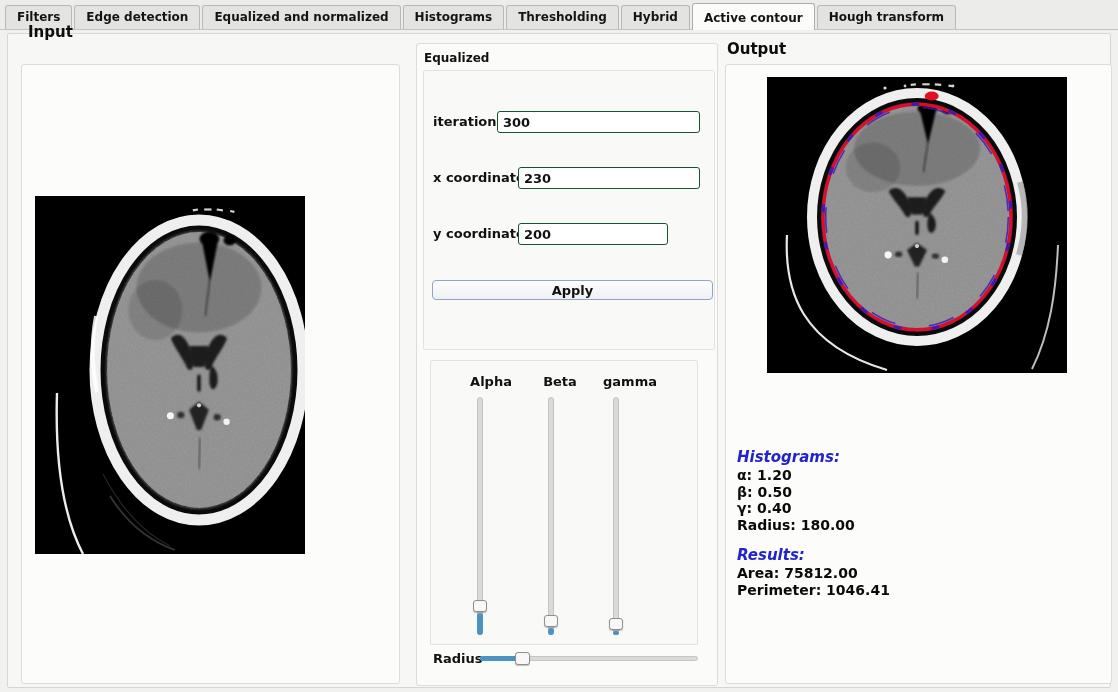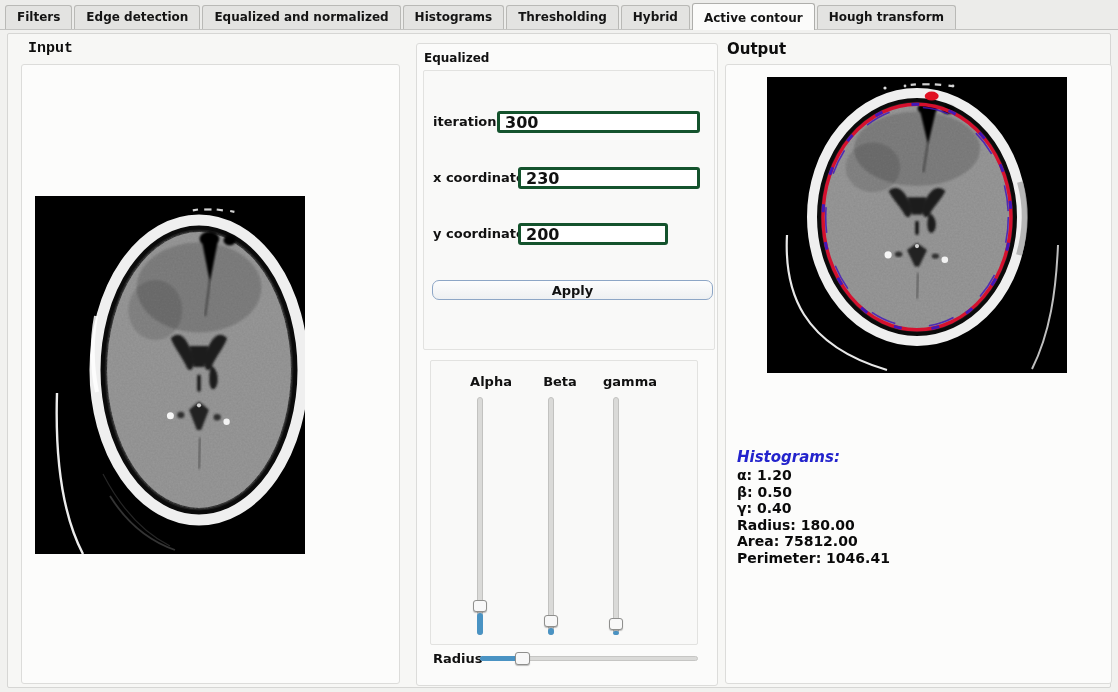--- a/index.html
+++ b/index.html
@@ -36,23 +36,23 @@
   }
   .subbox{
     position:absolute;background:#f9f9f8;border:1px solid #e2e2e0;border-radius:2px;
     box-sizing:border-box;
   }
   .grouplabel{position:absolute;font-size:12px;font-weight:bold;color:#111;}
   
   .fieldlabel{position:absolute;font-size:13px;font-weight:bold;color:#111;line-height:22px;}
   .textinput{
     position:absolute;box-sizing:border-box;height:22px;
-    background:#ffffff;border:3px solid #14532d;border-radius:3px;
+    background:#ffffff;border:1px solid #14532d;border-radius:3px;
     font-family:"DejaVu Sans","Liberation Sans",sans-serif;
-    font-size:16px;font-weight:bold;color:#111;padding:0 5px;outline:none;
+    font-size:13px;font-weight:bold;color:#111;padding:0 5px;outline:none;
   }
   .applybtn{
     position:absolute;box-sizing:border-box;height:20px;
     background:linear-gradient(#fdfdfd,#eef0f2);
     border:1px solid #8da6c6;border-radius:4px;
     font-family:"DejaVu Sans","Liberation Sans",sans-serif;
     font-size:13px;font-weight:bold;color:#111;cursor:pointer;padding:0;
   }
   
   .vlabel{position:absolute;top:374px;font-size:13px;font-weight:bold;color:#111;transform:translateX(-50%);}
@@ -92,21 +92,21 @@
   <div class="tab">Equalized and normalized</div>
   <div class="tab">Histograms</div>
   <div class="tab">Thresholding</div>
   <div class="tab">Hybrid</div>
   <div class="tab active">Active contour</div>
   <div class="tab">Hough transform</div>
 </div>
 
 <div class="frame"></div>
 
-<div class="panel-title" style="left:28px;top:40px;font-family:Liberation Mono, monospace;">Input</div>
+<div class="panel-title" style="left:28px;top:23px;">Input</div>
 <div class="panel" style="left:21px;top:64px;width:379px;height:620px;"></div>
 <div class="img-holder" style="left:35px;top:196px;" id="input-image"><svg width="270" height="358" viewBox="0 0 270 358" xmlns="http://www.w3.org/2000/svg">
   <defs>
     <filter id="ga" x="-10%" y="-10%" width="120%" height="120%">
       <feTurbulence type="fractalNoise" baseFrequency="0.55" numOctaves="2" seed="8" result="n"></feTurbulence>
       <feColorMatrix in="n" type="matrix" values="0 0 0 0 0.45  0 0 0 0 0.45  0 0 0 0 0.45  0 0 0 0.7 0" result="gn"></feColorMatrix>
       <feComposite in="gn" in2="SourceAlpha" operator="in"></feComposite>
     </filter>
     <filter id="ba" x="-20%" y="-20%" width="140%" height="140%">
           <feGaussianBlur stdDeviation="1.1"></feGaussianBlur>
@@ -157,21 +157,21 @@
 
 <div class="fieldlabel" style="left:433px;top:111px;">iterations</div>
 <input class="textinput" style="left: 497px; top: 111px; width: 203px;" value="300">
 
 <div class="fieldlabel" style="left:433px;top:167px;">x coordinates</div>
 <input class="textinput" style="left: 518px; top: 167px; width: 182px;" value="230">
 
 <div class="fieldlabel" style="left:433px;top:223px;">y coordinates</div>
 <input class="textinput" style="left: 518px; top: 223px; width: 150px;" value="200">
 
-<button class="applybtn" style="left:432px;top:280px;width:281px;border-radius:7px;">Apply</button>
+<button class="applybtn" style="left:432px;top:280px;width:281px;">Apply</button>
 
 <div class="subbox" style="left:430px;top:360px;width:268px;height:285px;"></div>
 
 <div class="vlabel" style="left:491px;">Alpha</div>
 <div class="vlabel" style="left:560px;">Beta</div>
 <div class="vlabel" style="left:630px;">gamma</div>
 
 <div class="vslider">
   <div class="vtrack" style="left:477px;"></div>
   <div class="vfill" style="left: 477px; top: 612.964px; height: 22.036px; background: rgb(74, 147, 195);"></div>
@@ -251,15 +251,16 @@
     <ellipse cx="150" cy="140" rx="91.3" ry="109.7" fill="none" stroke="#4318b8" stroke-width="1.6" opacity="0.85" stroke-dasharray="26 34"></ellipse>
     <ellipse cx="164.7" cy="19.1" rx="7" ry="4.5" fill="#e11022"></ellipse>
     </svg></div>
 
 <div class="outtext" style="left:737px;top:448px;">
   <p class="heading-blue" id="params-heading" style="color: rgb(35, 35, 204);">Histograms:</p>
   <p class="outline">α: 1.20</p>
   <p class="outline">β: 0.50</p>
   <p class="outline">γ: 0.40</p>
   <p class="outline">Radius: 180.00</p>
+  <p class="heading-blue" id="results-heading" style="margin-top: 13px; color: rgb(35, 35, 204);">Results:</p>
   <p class="outline">Area: 75812.00</p>
   <p class="outline">Perimeter: 1046.41</p>
 </div>
 
 </body></html>

